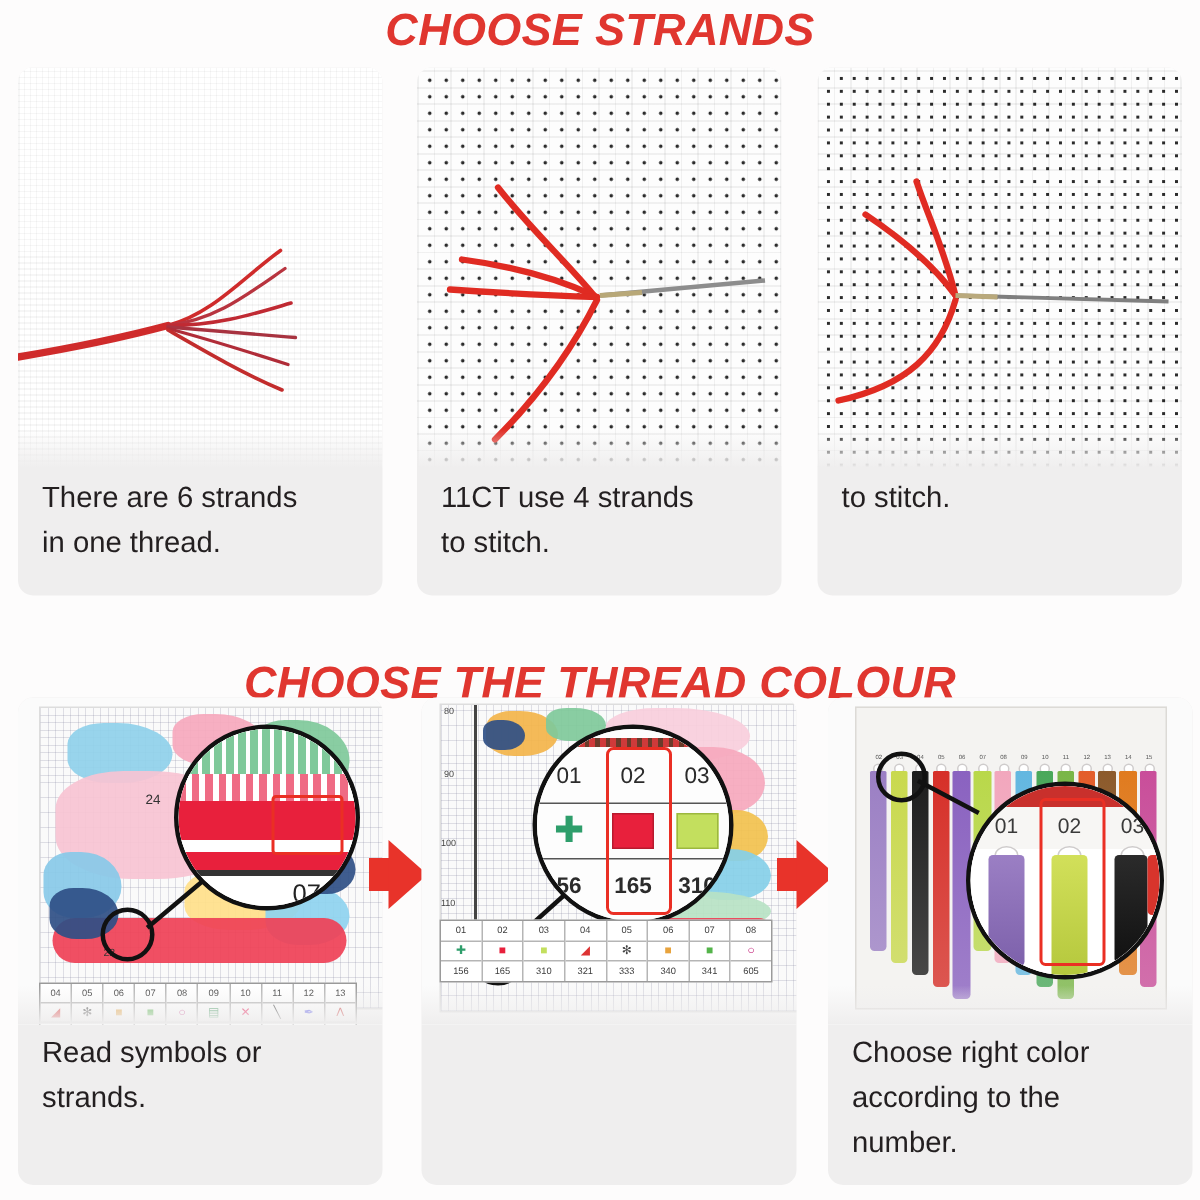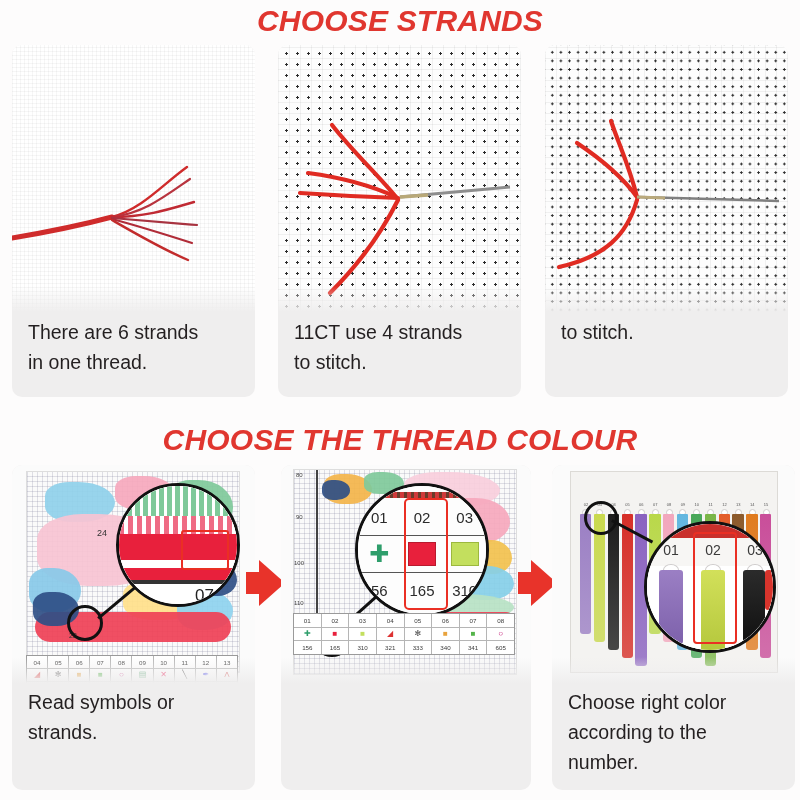--- a/index.html
+++ b/index.html
@@ -15,21 +15,21 @@
   .section-title {
     position: absolute; left: 0; width: 800px;
     text-align: center;
     color: #e0362f;
     font-weight: bold; font-style: italic;
     font-size: 30px; letter-spacing: 0.2px;
     font-family: "Liberation Sans", sans-serif;
     white-space: nowrap;
   }
   #title-strands { top: 4px; }
-  #title-colour  { top: 423px; }
+  #title-colour  { top: 439px; }
 
   
   .card {
     position: absolute;
     background: #efeeee;
     border-radius: 10px;
     overflow: hidden;
   }
   .card-photo { position: absolute; left: 0; top: 0; overflow: hidden; }
   .caption {
@@ -101,21 +101,21 @@
     position: absolute;
     background: #e8332a;
     width: 16px; height: 22px;
   }
   #arrow-1 { left: 259px; top: 560px; }
   #arrow-1-stem { left: 246px; top: 572px; }
   #arrow-2 { left: 531px; top: 560px; }
   #arrow-2-stem { left: 518px; top: 572px; }
 
   
-  .chart-sheet { position: absolute; background: #fafafa; }
+  .chart-sheet { position: absolute; background: #fafafa; padding-left: 36px; }
   .chart-grid {
     position: absolute; inset: 0;
     background-image:
       repeating-linear-gradient(0deg, rgba(120,120,150,0.22) 0 0.6px, transparent 0.6px 5px),
       repeating-linear-gradient(90deg, rgba(120,120,150,0.22) 0 0.6px, transparent 0.6px 5px);
   }
   .blob { position: absolute; border-radius: 40% 60% 55% 45%; opacity: 0.92; }
 
   .magnifier {
     position: absolute;
@@ -158,21 +158,21 @@
   }
   .legend-cell:last-child { border-bottom: none; }
   .sym { font-size: 8px; line-height: 1; }
 
   
   .mag-table {
     position: absolute; left: 0; top: 0; width: 100%; height: 100%;
     display: flex; flex-direction: column;
   }
   .mag-row { flex: 1 1 0; display: flex; border-bottom: 1.5px solid #555; }
-  .mag-row:last-child { border-bottom: none; }
+  .mag-row:last-child { border-bottom: none; font-weight: bold; }
   .mag-cell {
     flex: 1 1 0; display: flex; align-items: center; justify-content: center;
     font-size: 15px; color: #2b2b2b; font-family: "Liberation Sans", sans-serif;
   }
   .hl-box {
     position: absolute;
     border: 2px solid #ea2f24;
     border-radius: 3px;
     box-sizing: border-box;
     pointer-events: none;

